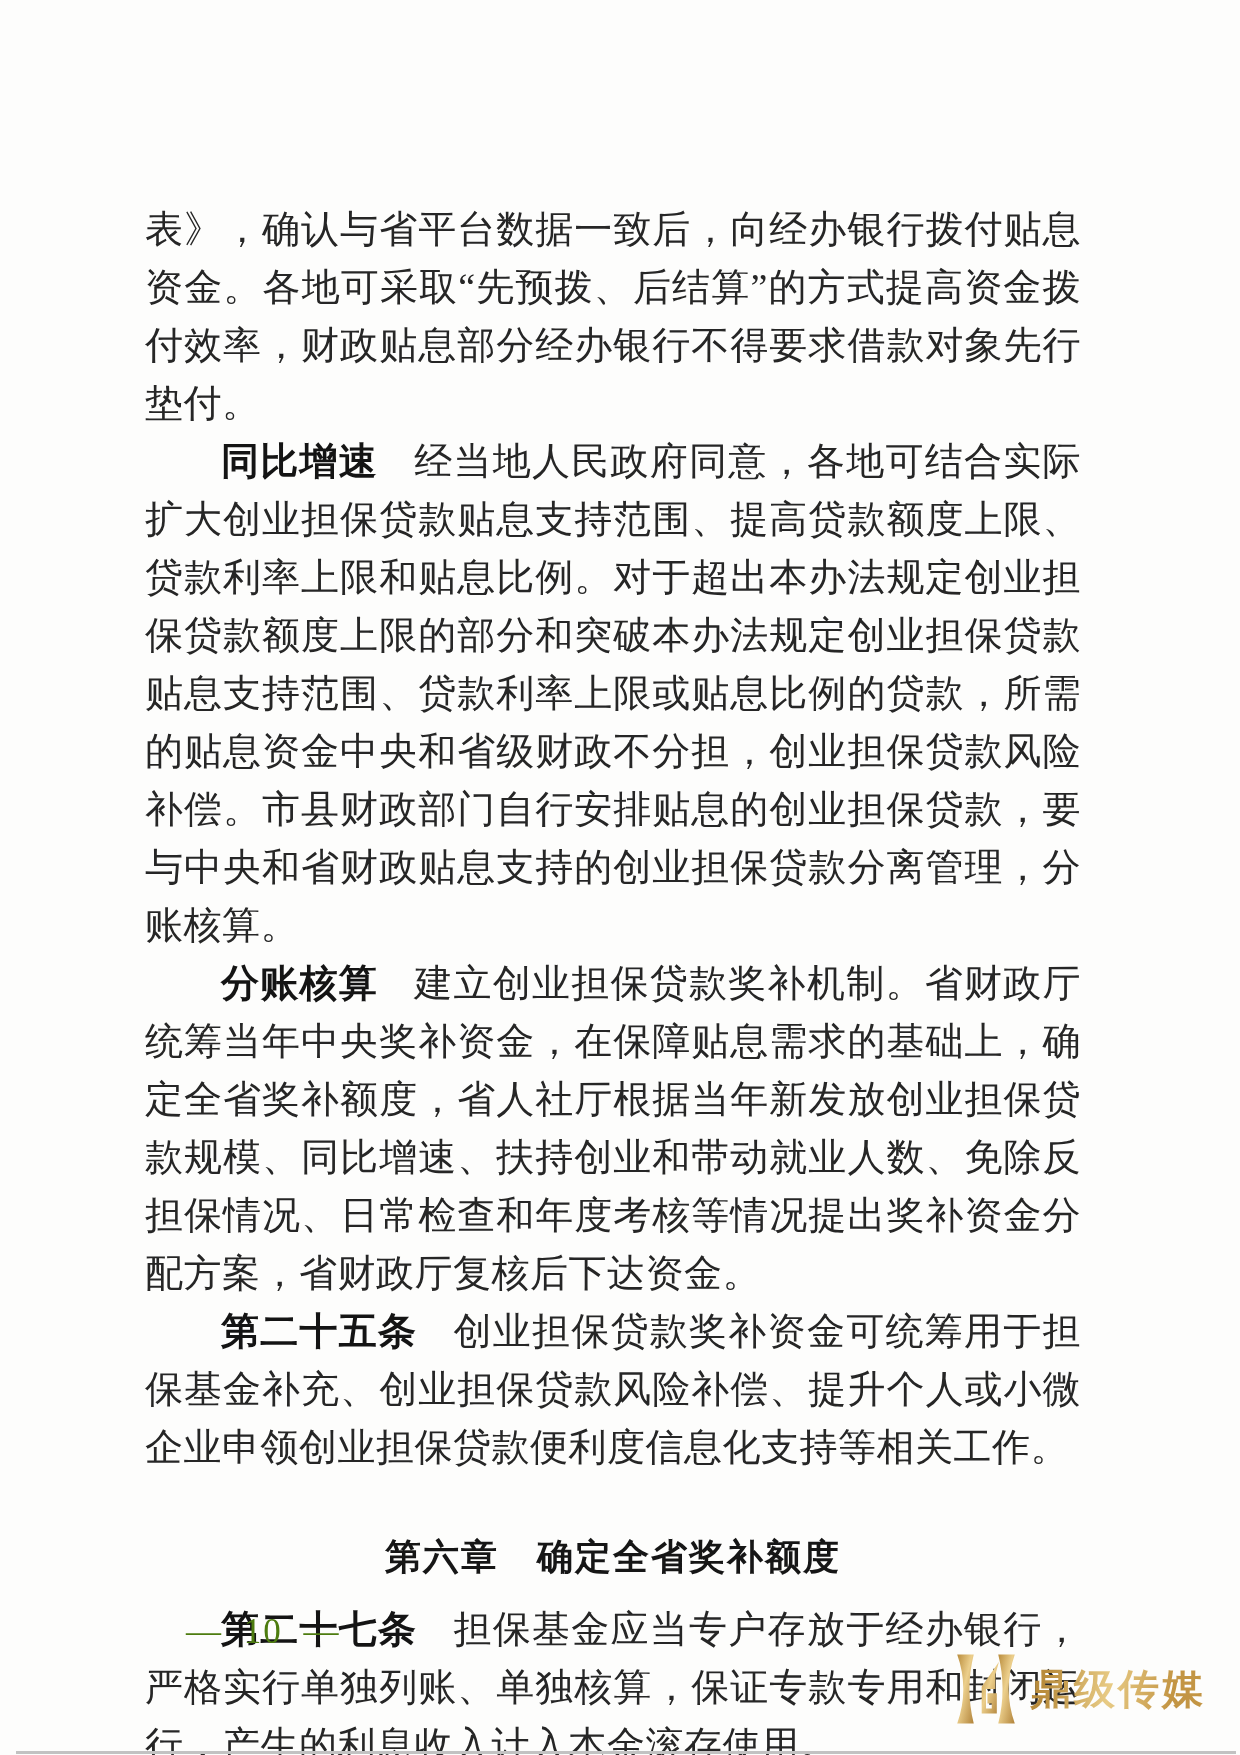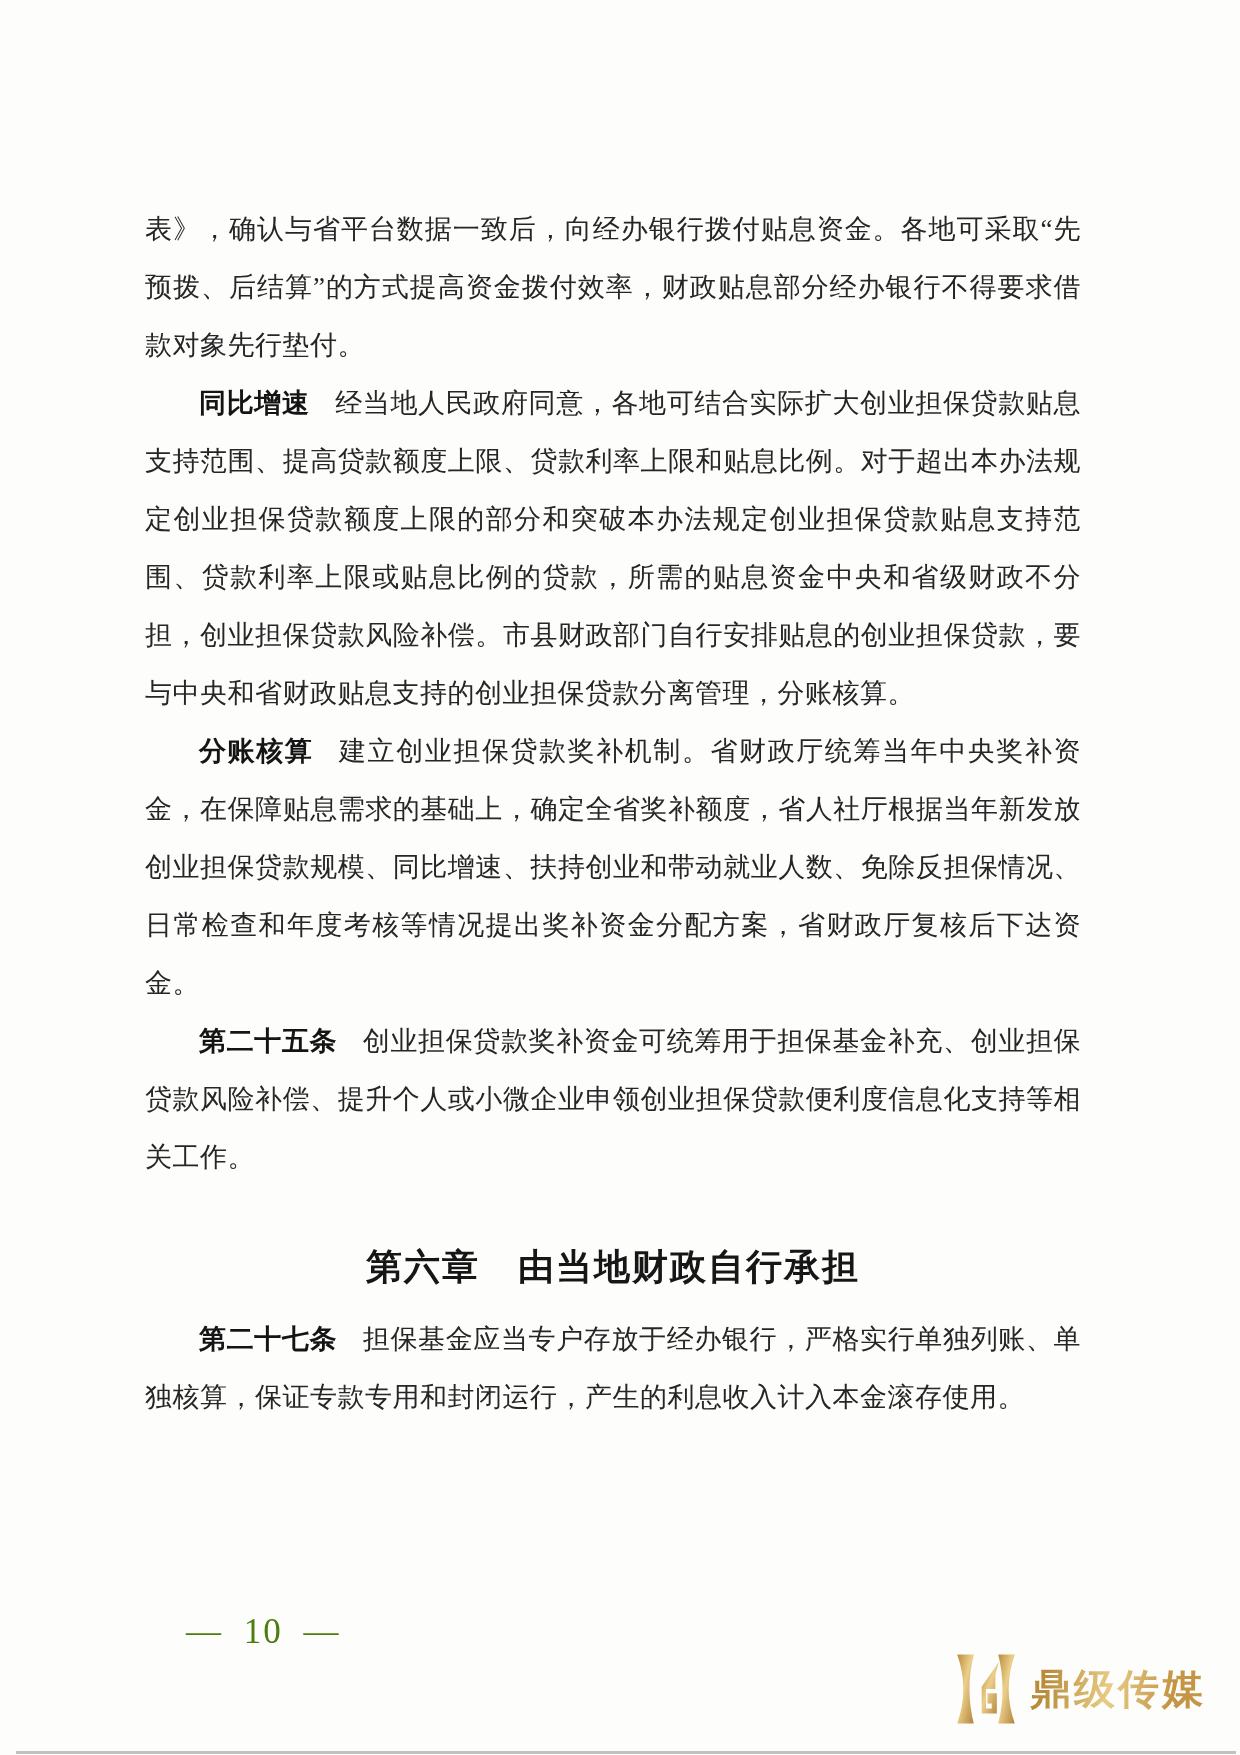--- a/index.html
+++ b/index.html
@@ -18,21 +18,21 @@
     color: #262626;
   }
   .body-text {
     position: absolute;
     left: 145px;
     width: 936px;
     top: 200px;
   }
   .para {
     margin: 0;
-    font-size: 27px;
+    font-size: 38px;
     line-height: 58px;
     text-align: justify;
     text-justify: inter-ideograph;
     text-indent: 2em;
     letter-spacing: 0.5px;
     color: #262626;
   }
   .para.first {
     text-indent: 0;
   }
@@ -105,21 +105,21 @@
   <div class="body-text">
 
     <p class="para first"><span>表》，确认与省平台数据一致后，向经办银行拨付贴息资金。各地可采取“先预拨、后结算”的方式提高资金拨付效率，财政贴息部分经办银行不得要求借款对象先行垫付。</span></p>
 
     <p class="para"><span class="term">同比增速</span><span>经当地人民政府同意，各地可结合实际扩大创业担保贷款贴息支持范围、提高贷款额度上限、贷款利率上限和贴息比例。对于超出本办法规定创业担保贷款额度上限的部分和突破本办法规定创业担保贷款贴息支持范围、贷款利率上限或贴息比例的贷款，所需的贴息资金中央和省级财政不分担，创业担保贷款风险补偿。市县财政部门自行安排贴息的创业担保贷款，要与中央和省财政贴息支持的创业担保贷款分离管理，分账核算。</span></p>
 
     <p class="para"><span class="term">分账核算</span><span>建立创业担保贷款奖补机制。省财政厅统筹当年中央奖补资金，在保障贴息需求的基础上，确定全省奖补额度，省人社厅根据当年新发放创业担保贷款规模、同比增速、扶持创业和带动就业人数、免除反担保情况、日常检查和年度考核等情况提出奖补资金分配方案，省财政厅复核后下达资金。</span></p>
 
     <p class="para"><span class="term">第二十五条</span><span>创业担保贷款奖补资金可统筹用于担保基金补充、创业担保贷款风险补偿、提升个人或小微企业申领创业担保贷款便利度信息化支持等相关工作。</span></p>
 
-    <h2 class="chapter">第六章　由当地财政自行承担</h2>
+    <h2 class="chapter">第六章　确定全省奖补额度</h2>
 
     <p class="para"><span class="term">第二十七条</span><span>担保基金应当专户存放于经办银行，严格实行单独列账、单独核算，保证专款专用和封闭运行，产生的利息收入计入本金滚存使用。</span></p>
 
   </div>
 
   <div class="page-number">— 10 —</div>
 
   <div class="logo">
     <svg class="logo-icon" viewBox="0 0 100 100" xmlns="http://www.w3.org/2000/svg" aria-hidden="true">
       <defs>

